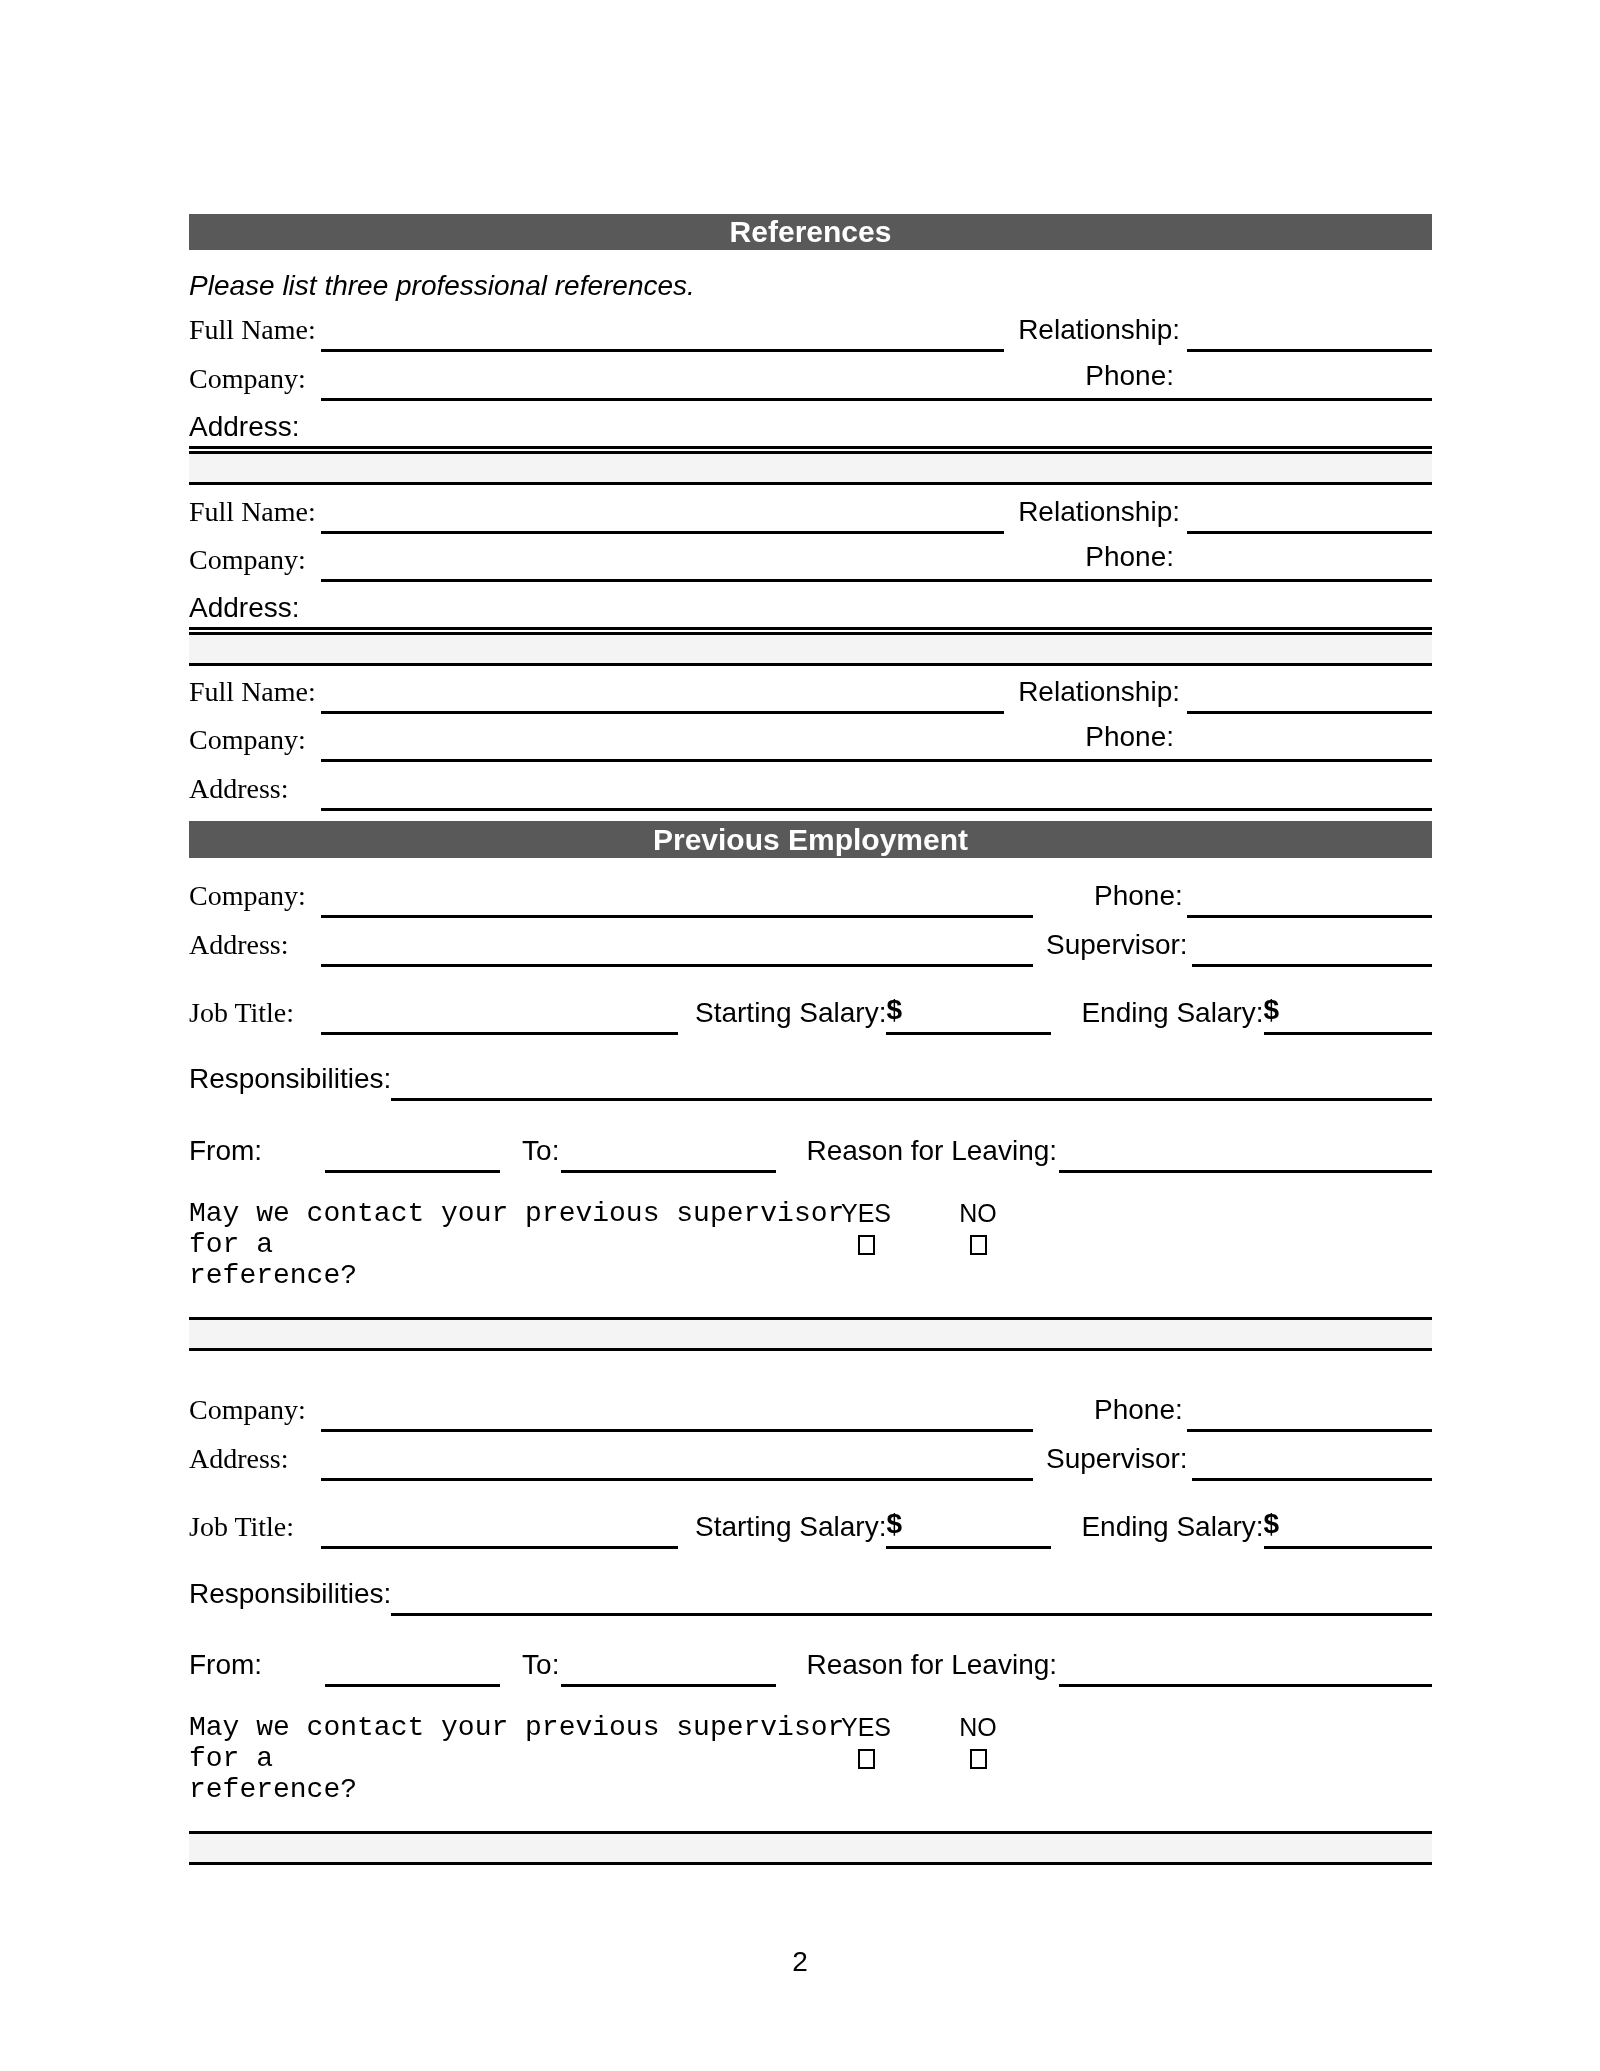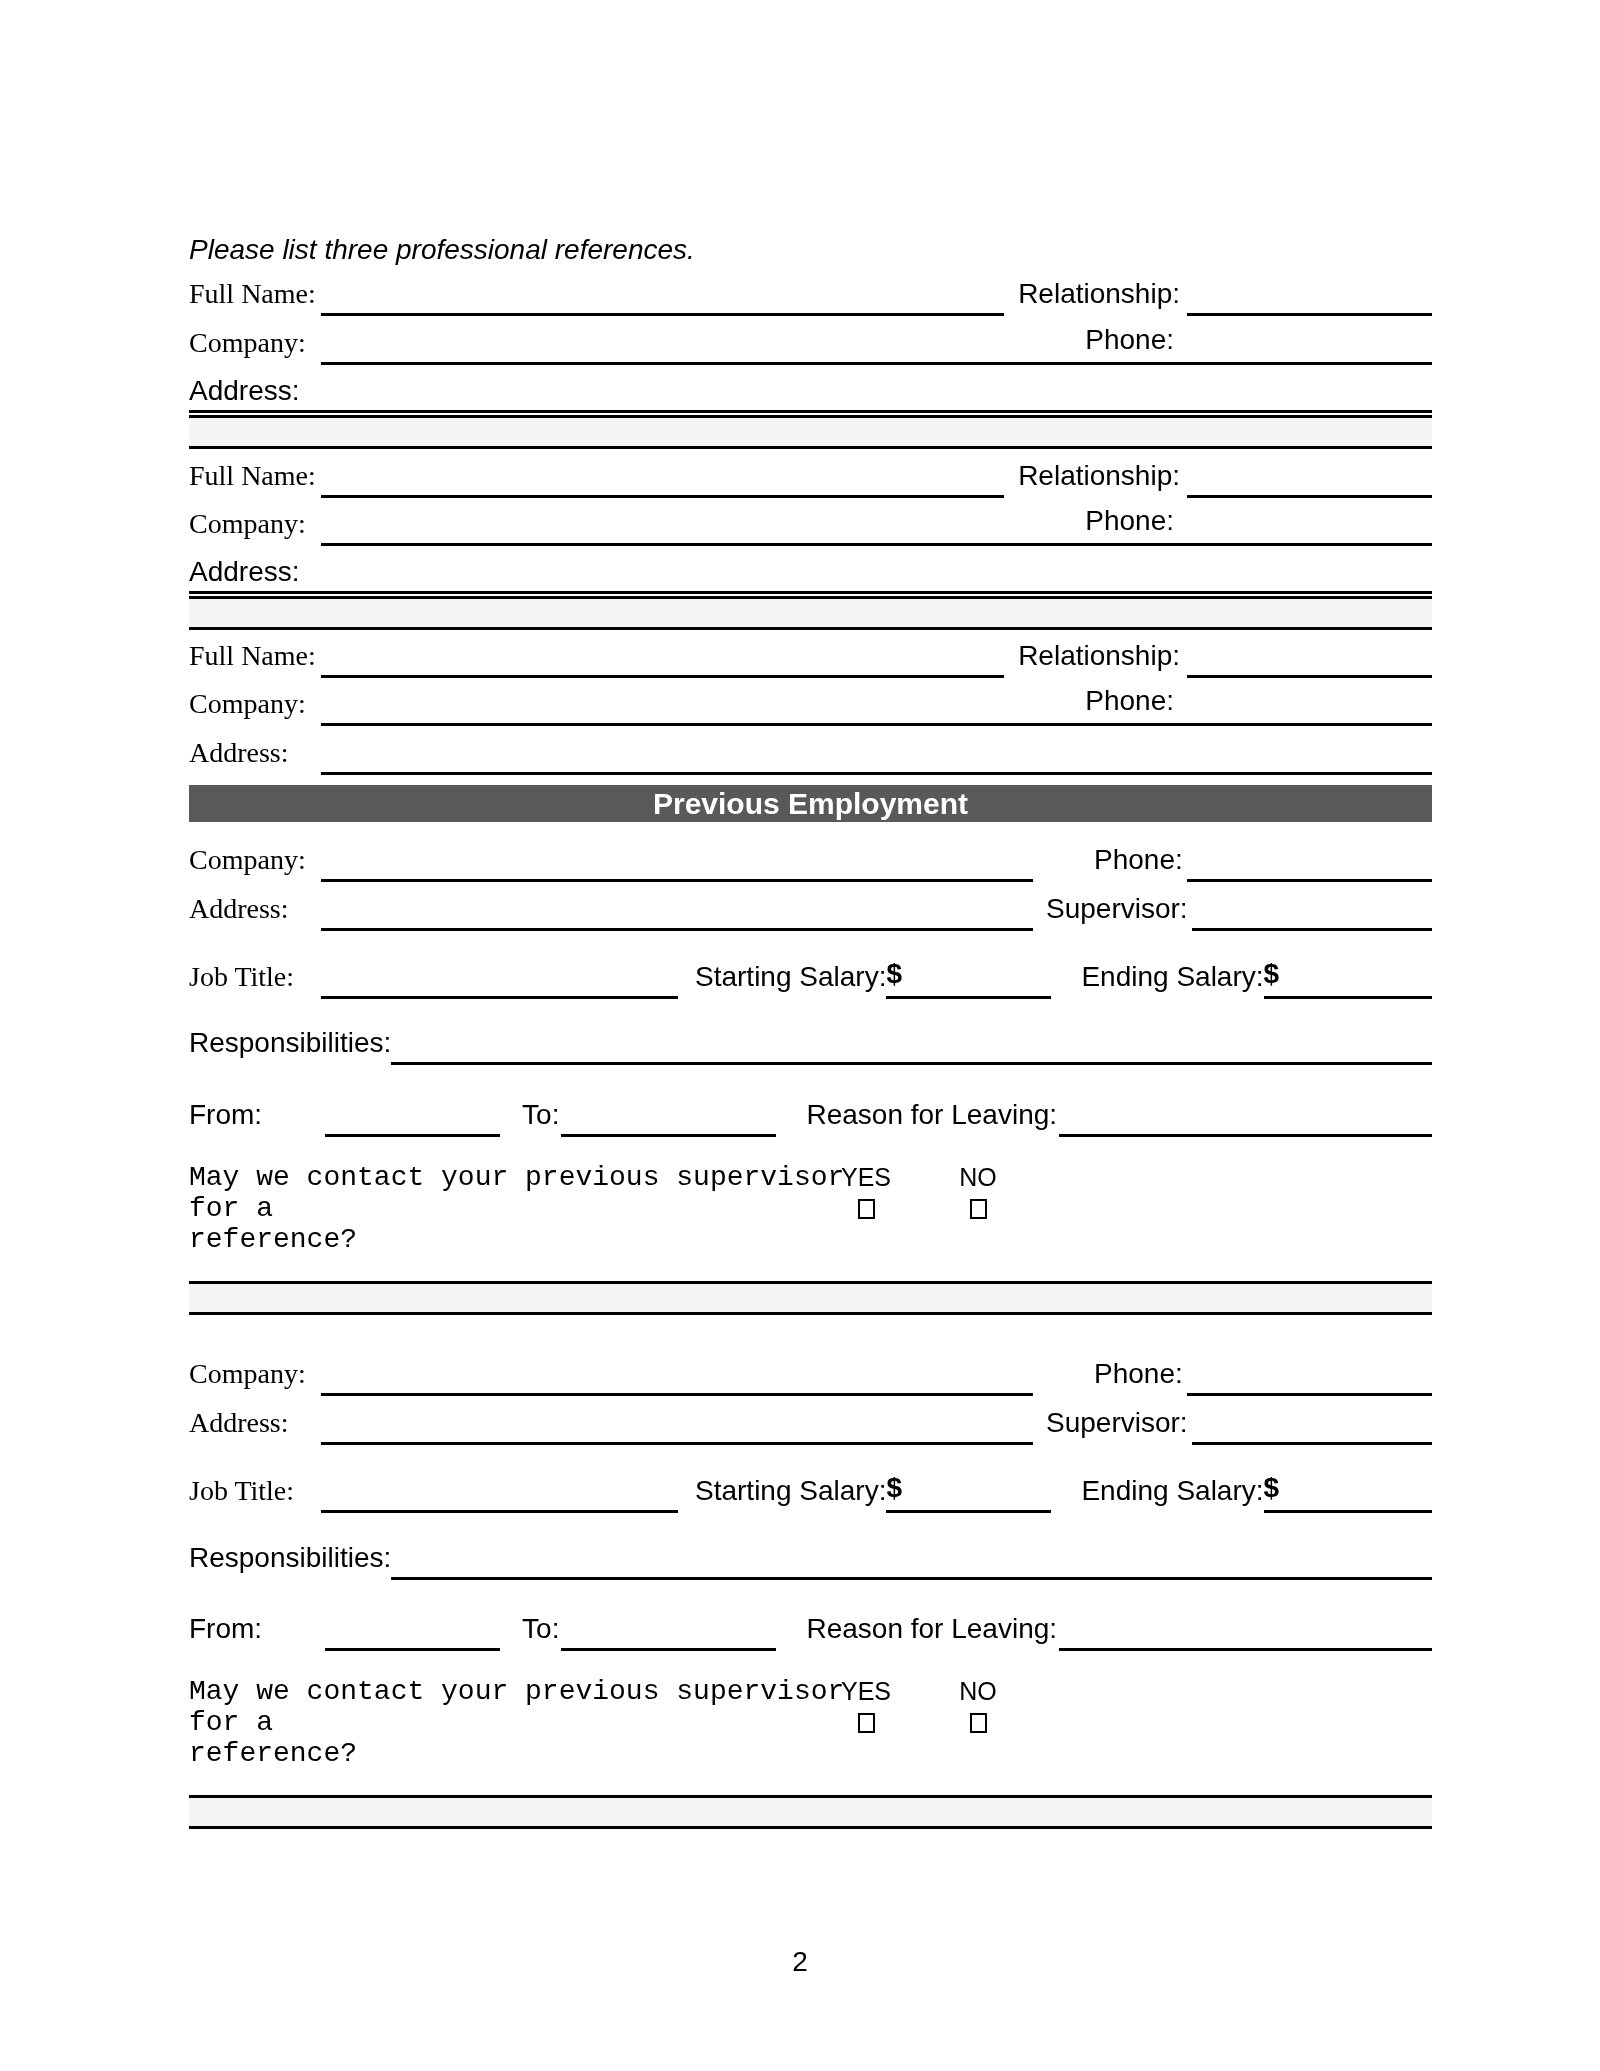--- a/index.html
+++ b/index.html
@@ -57,20 +57,23 @@
     position:absolute; left:0; top:1946px; width:1600px;
     text-align:center;
   }
 </style>
 </head>
 <body>
 
 <div class="page">
   <div class="content">
 
+    <div class="section-bar">
+      <span>References</span>
+    </div>
     <div class="intro">Please list three professional references.</div>
 
     <div class="f-row">
       <span class="lbl w132">Full Name:</span>
       <span class="blank grow"></span>
       <span class="lbl" style="margin-left:14px">Relationship:</span>
       <span class="blank" style="width:245px;margin-left:7px"></span>
     </div>
     <div class="f-row">
       <span class="lbl w132">Company:</span>

